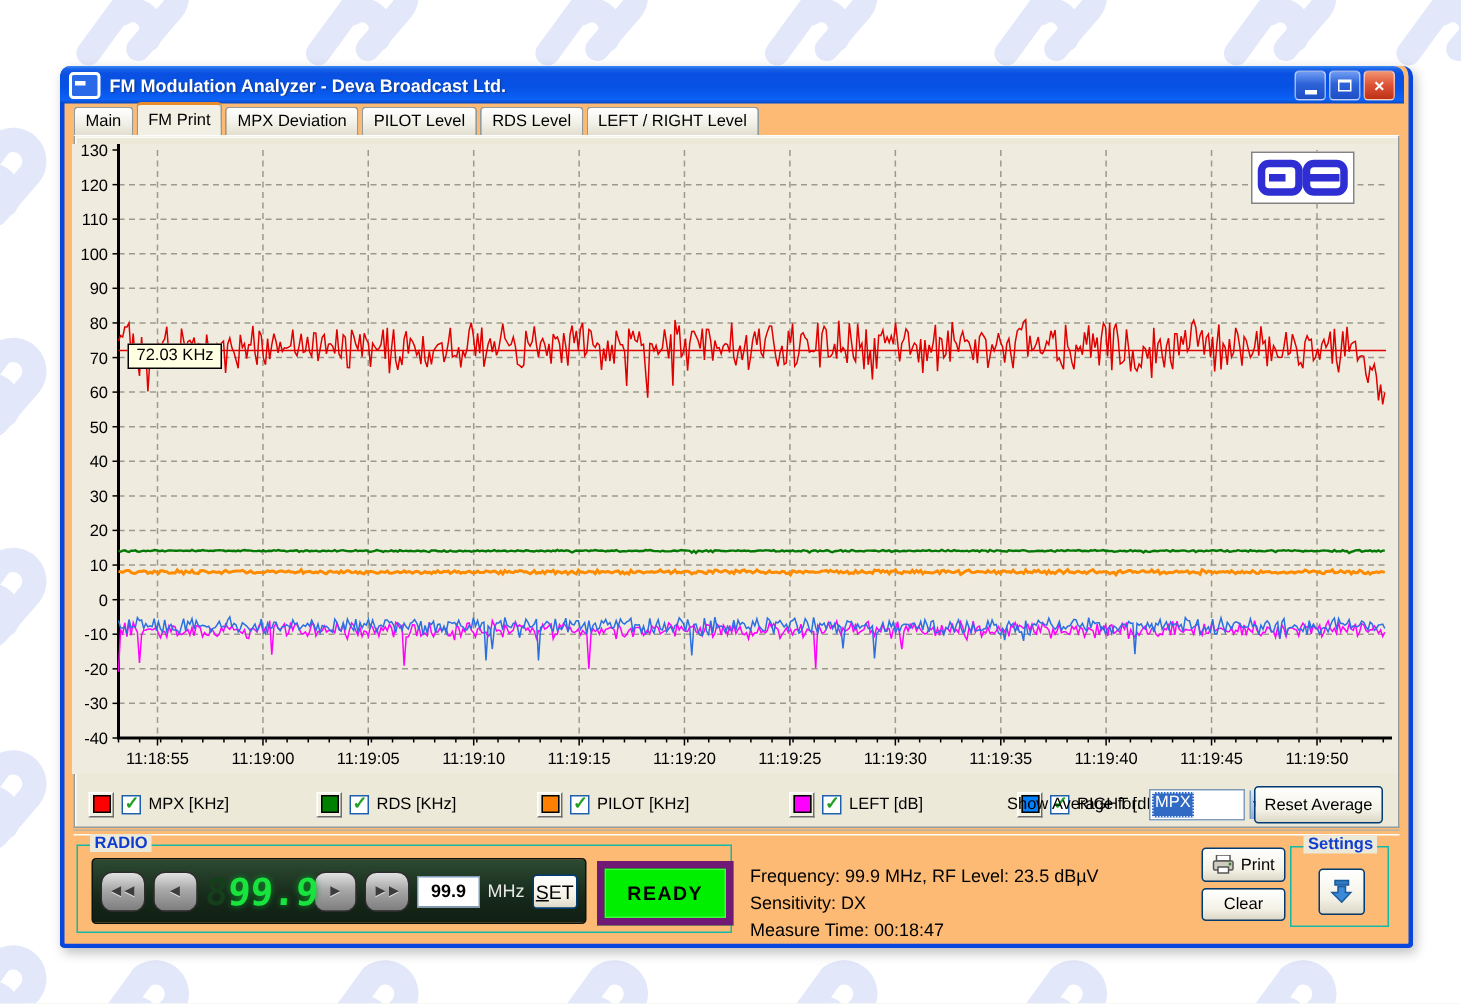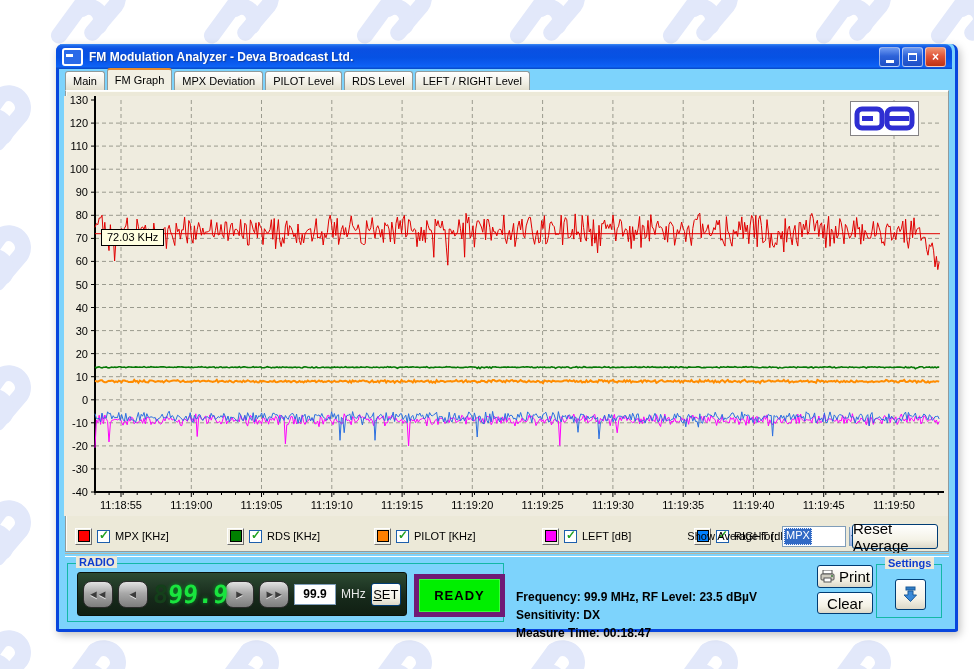--- a/index.html
+++ b/index.html
@@ -2,21 +2,21 @@
 <html><head>
 <meta charset="utf-8">
 <style>
   html,body{margin:0;padding:0;}
   #screen{position:relative;width:974px;height:669px;background:#ffffff;overflow:hidden;
           font-family:"Liberation Sans",sans-serif;-webkit-font-smoothing:antialiased;}
   .wm{position:absolute;z-index:0;}
   
   #win{position:absolute;left:40px;top:44px;width:896px;height:585px;z-index:1;
        border:3px solid #0846dd;border-top:none;border-radius:7px 7px 3px 3px;
-       background:#7dd3fc;box-shadow:2px 3px 8px rgba(0,0,0,.25);margin-left:16px;}
+       background:#fdba74;box-shadow:2px 3px 8px rgba(0,0,0,.25);}
   #titlebar{position:absolute;left:-3px;top:0;width:896px;height:25px;border-radius:7px 7px 0 0;
        background:linear-gradient(180deg,#3b8bf5 0%,#1961e8 8%,#0a50e2 20%,#0652e4 55%,#0b5bf0 78%,#0d63f5 90%,#0847c4 100%);
        display:flex;align-items:center;padding:0 6px;box-sizing:border-box;}
   #title-icon{width:17px;height:14px;border:2px solid #fff;border-radius:3px;position:relative;flex:0 0 auto;background:#2a6ae8;}
   #title-icon::after{content:"";position:absolute;left:2px;top:4px;width:7px;height:3px;background:#fff;}
   #title-text{color:#fff;font-weight:bold;font-size:12px;margin-left:6px;flex:1;
        text-shadow:1px 1px 1px #123e9e;white-space:nowrap;overflow:hidden;}
   .winbtns{display:flex;gap:2px;}
   .winbtn{width:21px;height:20px;border-radius:3px;border:1px solid rgba(255,255,255,.55);
        display:flex;align-items:center;justify-content:center;color:#fff;font-weight:bold;font-size:12px;
@@ -52,21 +52,21 @@
   #avg-label{position:absolute;top:486px;right:896px;font-size:11px;}
   #avg-label{right:auto;left:628px;width:90px;text-align:right;}
   .combo{position:absolute;left:723px;top:482px;width:64px;height:21px;background:#fff;
        border:1px solid #7f9db9;box-sizing:border-box;display:flex;gap:36px;}
   .combo-sel{flex:1;margin:1px;background:#316ac5;color:#fff;font-size:11px;padding:1px 2px;
        outline:1px dotted #e8f0ff;outline-offset:-1px;}
   .combo-btn{width:17px;background:linear-gradient(180deg,#d9e5fb,#b0c5ee 60%,#8fabdf);
        border-left:1px solid #7f9db9;display:flex;align-items:center;justify-content:center;
        font-size:7px;color:#20396b;}
   .xpbtn{background:linear-gradient(180deg,#ffffff,#f4f2e6 65%,#dcd8c8);border:1px solid #003c74;
-       border-radius:3px;font-size:15px;color:#000;display:flex;align-items:center;justify-content:center;
+       border-radius:3px;font-size:11px;color:#000;display:flex;align-items:center;justify-content:center;
        box-sizing:border-box;gap:4px;}
   #reset-btn{position:absolute;left:793px;top:480px;width:86px;height:25px;}
   
   #divider{position:absolute;left:6px;top:509px;width:884px;height:2px;
        border-top:1px solid #b7b3a0;border-bottom:1px solid #fff;}
   .groupbox{position:absolute;border:1px solid #14b8a6;border-radius:0;box-sizing:border-box;}
   .grouplabel{position:absolute;top:-8px;left:8px;background:#ECE9D8;color:#0f3dcf;font-weight:bold;
        font-size:11px;padding:0 3px;}
   #radio-group{left:8px;top:519px;width:437px;height:59px;}
   #radio-panel{position:absolute;left:9px;top:8px;width:330px;height:44px;border-radius:3px;
@@ -82,21 +82,21 @@
   #seg-value{color:#19e43e;text-shadow:0 0 4px #0c9427;}
   #freq-input{position:absolute;width:42px;height:21px;border:1px solid #7f9db9;background:#fff;
        font-family:"Liberation Sans",sans-serif;font-size:12px;font-weight:bold;text-align:center;
        box-sizing:border-box;padding:0;}
   #mhz-label{color:#e8e8e8;font-size:12px;text-align:center;}
   #set-btn{width:35px;height:23px;font-size:13px;}
   .u{text-decoration:underline;}
   #ready-box{position:absolute;left:355px;top:530px;width:81px;height:33px;background:#00ef00;
        border:5px solid #701a75;box-shadow:inset 0 0 0 1px #39ff39;display:flex;align-items:center;
        justify-content:center;font-weight:bold;font-size:13px;color:#000;letter-spacing:1px;}
-  #info{position:absolute;left:457px;top:544px;width:300px;font-size:12px;font-weight:bold;line-height:18px;}
+  #info{position:absolute;left:457px;top:531px;width:300px;font-size:12px;font-weight:normal;line-height:18px;}
   #print-btn{position:absolute;left:758px;top:521px;width:56px;height:23px;}
   #clear-btn{position:absolute;left:758px;top:548px;width:56px;height:22px;}
   #settings-group{left:817px;top:520px;width:66px;height:54px;}
   #settings-btn{position:absolute;left:18px;top:14px;width:31px;height:31px;}
   
   .wm svg{display:block;}
 </style>
 </head>
 <body>
 <div id="screen">
@@ -276,21 +276,21 @@
             <span class="glyph-max"></span>
           </div>
         <div class="winbtn close">
             <span>×</span>
           </div>
       </div>
     </div>
 
     <div id="tabs">
       <div class="tab">Main</div>
-      <div class="tab active">FM Graph</div>
+      <div class="tab active">FM Print</div>
       <div class="tab">MPX Deviation</div>
       <div class="tab">PILOT Level</div>
       <div class="tab">RDS Level</div>
       <div class="tab">LEFT / RIGHT Level</div>
     </div>
 
     <div id="tabpage"></div>
 
     <svg id="chart-svg" width="884" height="420">
         <line x1="27" y1="4.0" x2="31" y2="4.0" stroke="#000" stroke-width="1"></line>

